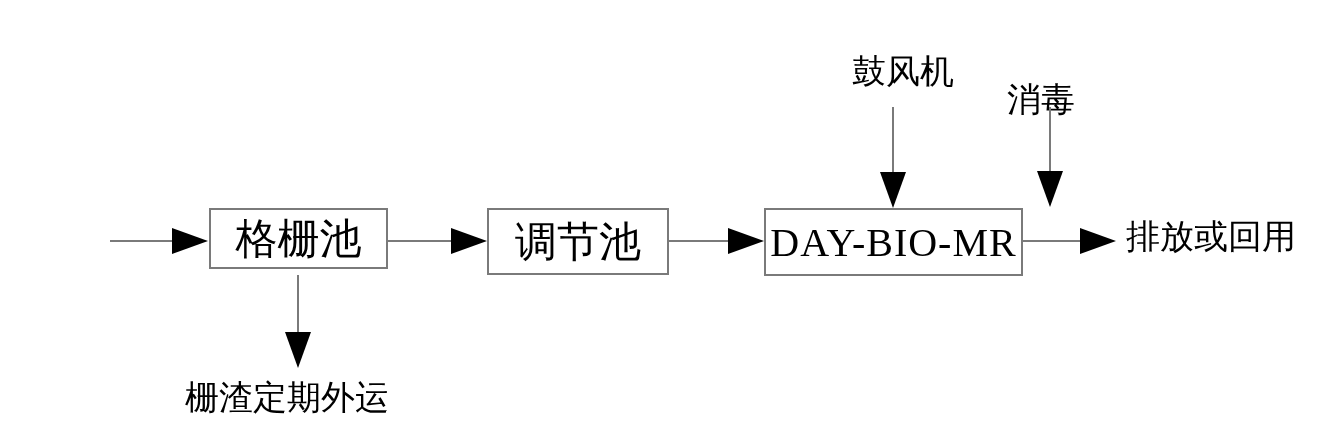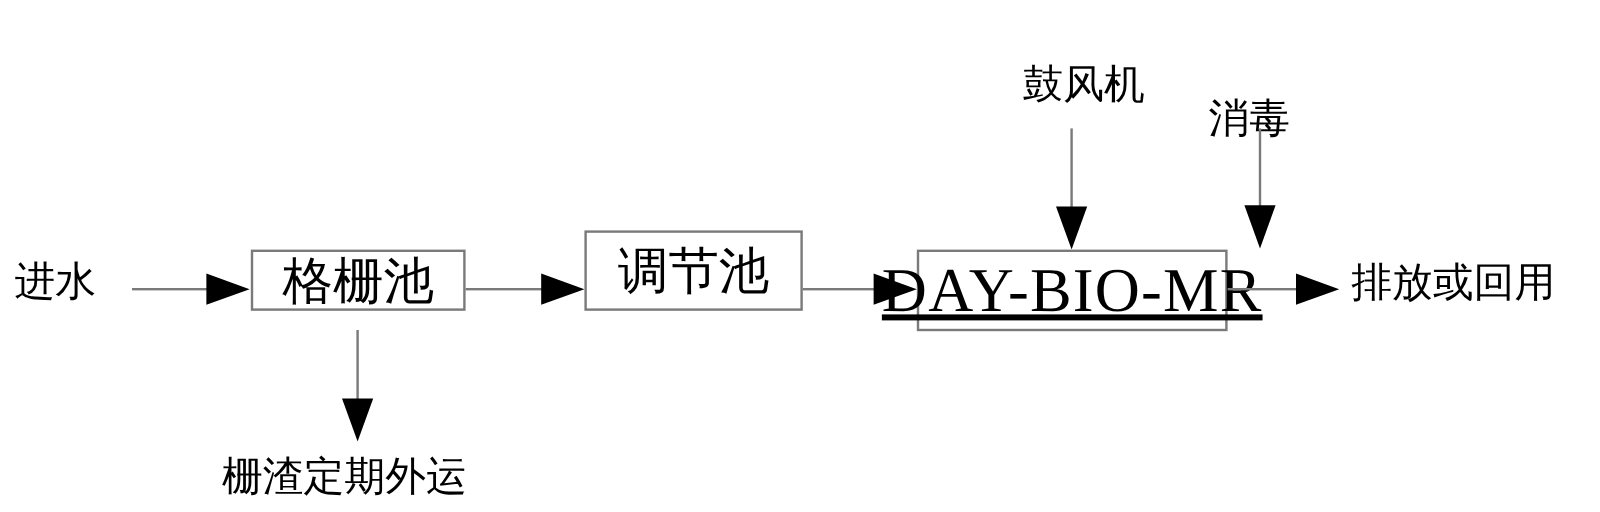--- a/index.html
+++ b/index.html
@@ -27,21 +27,21 @@
     position: absolute;
     box-sizing: border-box;
     border: 2px solid var(--line, #7a7a7a);
     background: #ffffff;
     display: flex;
     align-items: center;
     justify-content: center;
     font-size: 42px;
     white-space: nowrap;
   }
-  .box.latin { font-size: 52px; letter-spacing: 1px; text-decoration: underline; }
+  .box.latin { font-size: 40px; letter-spacing: 1px; }
   .hline {
     position: absolute;
     height: 2px;
     background: var(--line, #7a7a7a);
   }
   .vline {
     position: absolute;
     width: 2px;
     background: var(--line, #7a7a7a);
   }
@@ -58,31 +58,30 @@
     border-left: 13px solid transparent;
     border-right: 13px solid transparent;
     border-top: 36px solid var(--arrow, #000000);
   }
 </style>
 </head>
 <body>
 
 <div class="diagram" style="--bg: #ffffff; --line: #7a7a7a; --arrow: #000000; --text: #000000;">
 
-  <div class="lbl" style="left:12px; top:219px;">进水</div>
 
   <div class="hline" style="left:110px; top:240px; width:64px;"></div>
   <div class="arrow-right" style="left:172px; top:228px;"></div>
 
-  <div class="box" style="left:209px; top:208px; width:179px; height:51px;">格栅池</div>
+  <div class="box" style="left:209px; top:208px; width:179px; height:61px;">格栅池</div>
 
   <div class="hline" style="left:388px; top:240px; width:64px;"></div>
   <div class="arrow-right" style="left:451px; top:228px;"></div>
 
-  <div class="box" style="left:487px; top:192px; width:182px; height:67px;">调节池</div>
+  <div class="box" style="left:487px; top:208px; width:182px; height:67px;">调节池</div>
 
   <div class="hline" style="left:669px; top:240px; width:60px;"></div>
   <div class="arrow-right" style="left:728px; top:228px;"></div>
 
   <div class="box latin" style="left:764px; top:208px; width:259px; height:68px;">DAY-BIO-MR</div>
 
   <div class="hline" style="left:1023px; top:240px; width:58px;"></div>
   <div class="arrow-right" style="left:1080px; top:228px;"></div>
 
   <div class="lbl" style="left:1126px; top:220px;">排放或回用</div>

